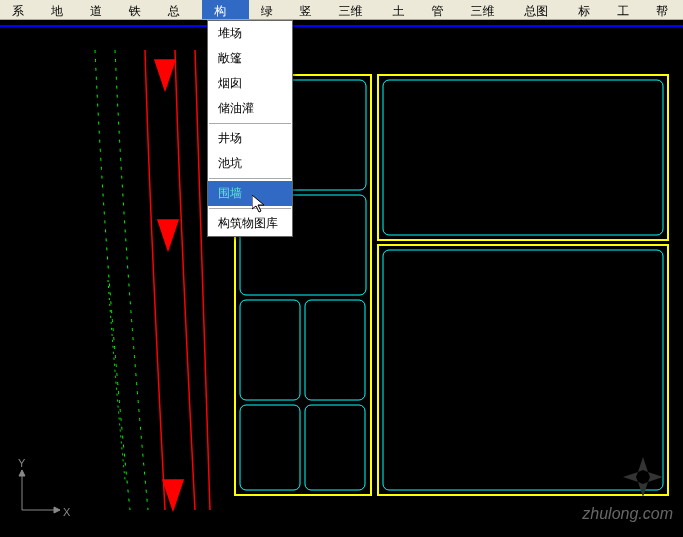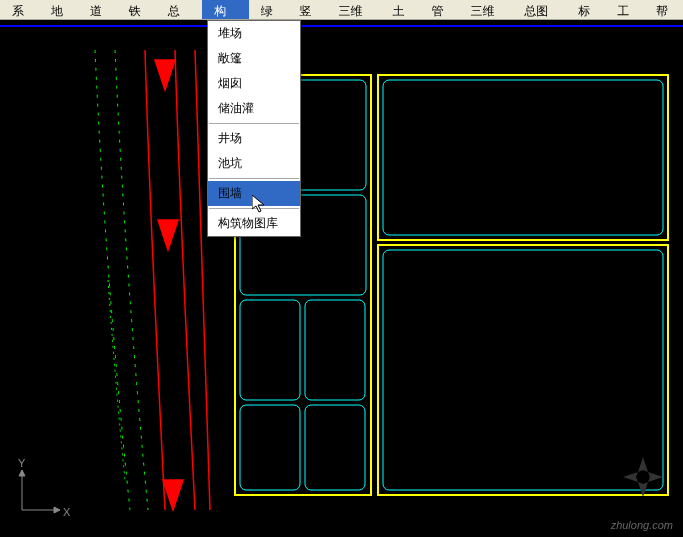--- a/index.html
+++ b/index.html
@@ -1,27 +1,27 @@
 <!DOCTYPE html>
 <html><head>
 <meta charset="utf-8">
 <style>
 * { margin: 0; padding: 0; box-sizing: border-box; }
 body { width: 683px; height: 537px; background: #000; font-family: "SimSun", sans-serif; font-size: 12px; overflow: hidden; position: relative; }
 .menubar { display: flex; background: #ece9d8; border-bottom: 1px solid #aca899; height: 20px; }
 .menu-item { padding: 3px 12px; cursor: pointer; color: #000; }
 .menu-item.active { background: #316ac5; color: #fff; }
-.dropdown { position: absolute; top: 20px; left: 207px; width: 94px; background: #fff; border: 1px solid #666; box-shadow: 2px 2px 3px rgba(0,0,0,0.3); z-index: 10; }
+.dropdown { position: absolute; top: 20px; left: 207px; width: 86px; background: #fff; border: 1px solid #666; box-shadow: 2px 2px 3px rgba(0,0,0,0.3); z-index: 10; }
 .dropdown-item { padding: 4px 10px; cursor: pointer; color: #000; white-space: nowrap; }
-.dropdown-item.highlighted { background: #316ac5; color: #000000; }
+.dropdown-item.highlighted { background: #316ac5; color: #5eead4; }
 .dropdown-sep { border-top: 1px solid #aaa; margin: 2px 1px; }
 .canvas { position: absolute; top: 20px; left: 0; right: 0; bottom: 0; }
 .blue-line { position: absolute; top: 5px; left: 0; right: 0; height: 2px; background: #0000ff; }
 .axis { position: absolute; bottom: 25px; left: 15px; color: #888; font-size: 11px; }
-.watermark { position: absolute; bottom: 6px; right: 10px; color: #666; font-size: 11px; font-style: italic; }
+.watermark { position: absolute; bottom: 14px; right: 10px; color: #666; font-size: 16px; font-style: italic; }
 .logo { position: absolute; bottom: 35px; right: 15px; width: 50px; height: 50px; }
 svg { position: absolute; top: 0; left: 0; }
 .cursor { position: absolute; top: 195px; left: 252px; z-index: 20; }
 </style>
 </head>
 <body>
 
 <div class="menubar">
     <div class="menu-item">系统</div>
     <div class="menu-item">地形</div>

